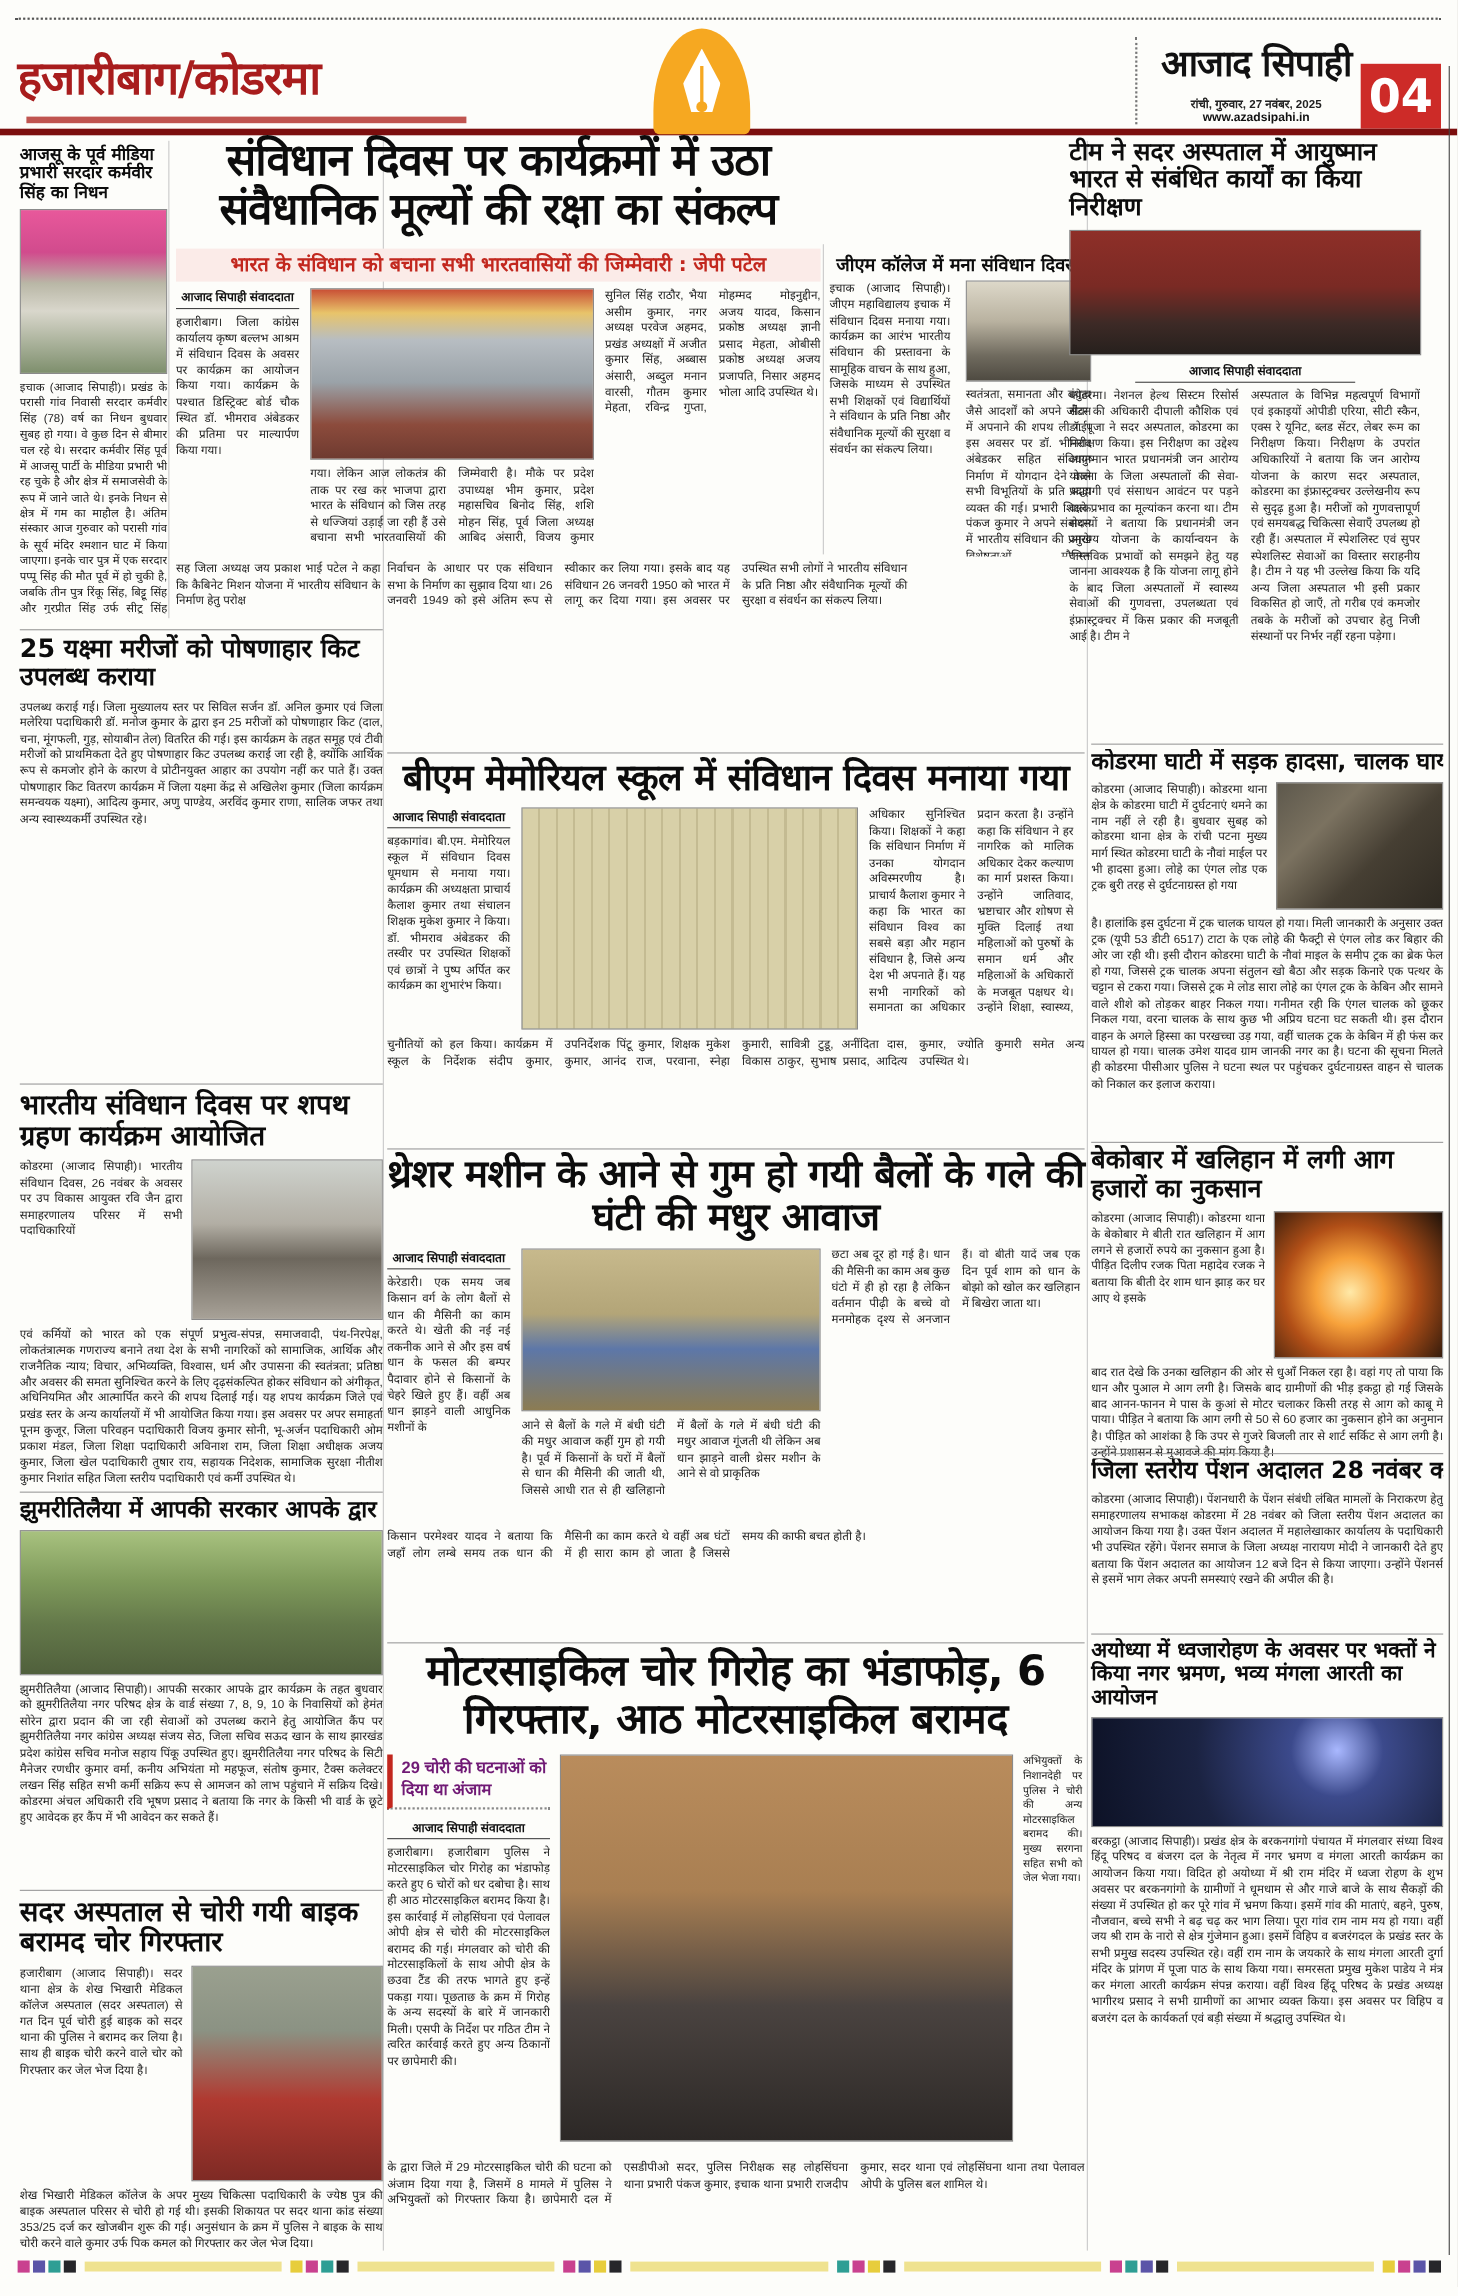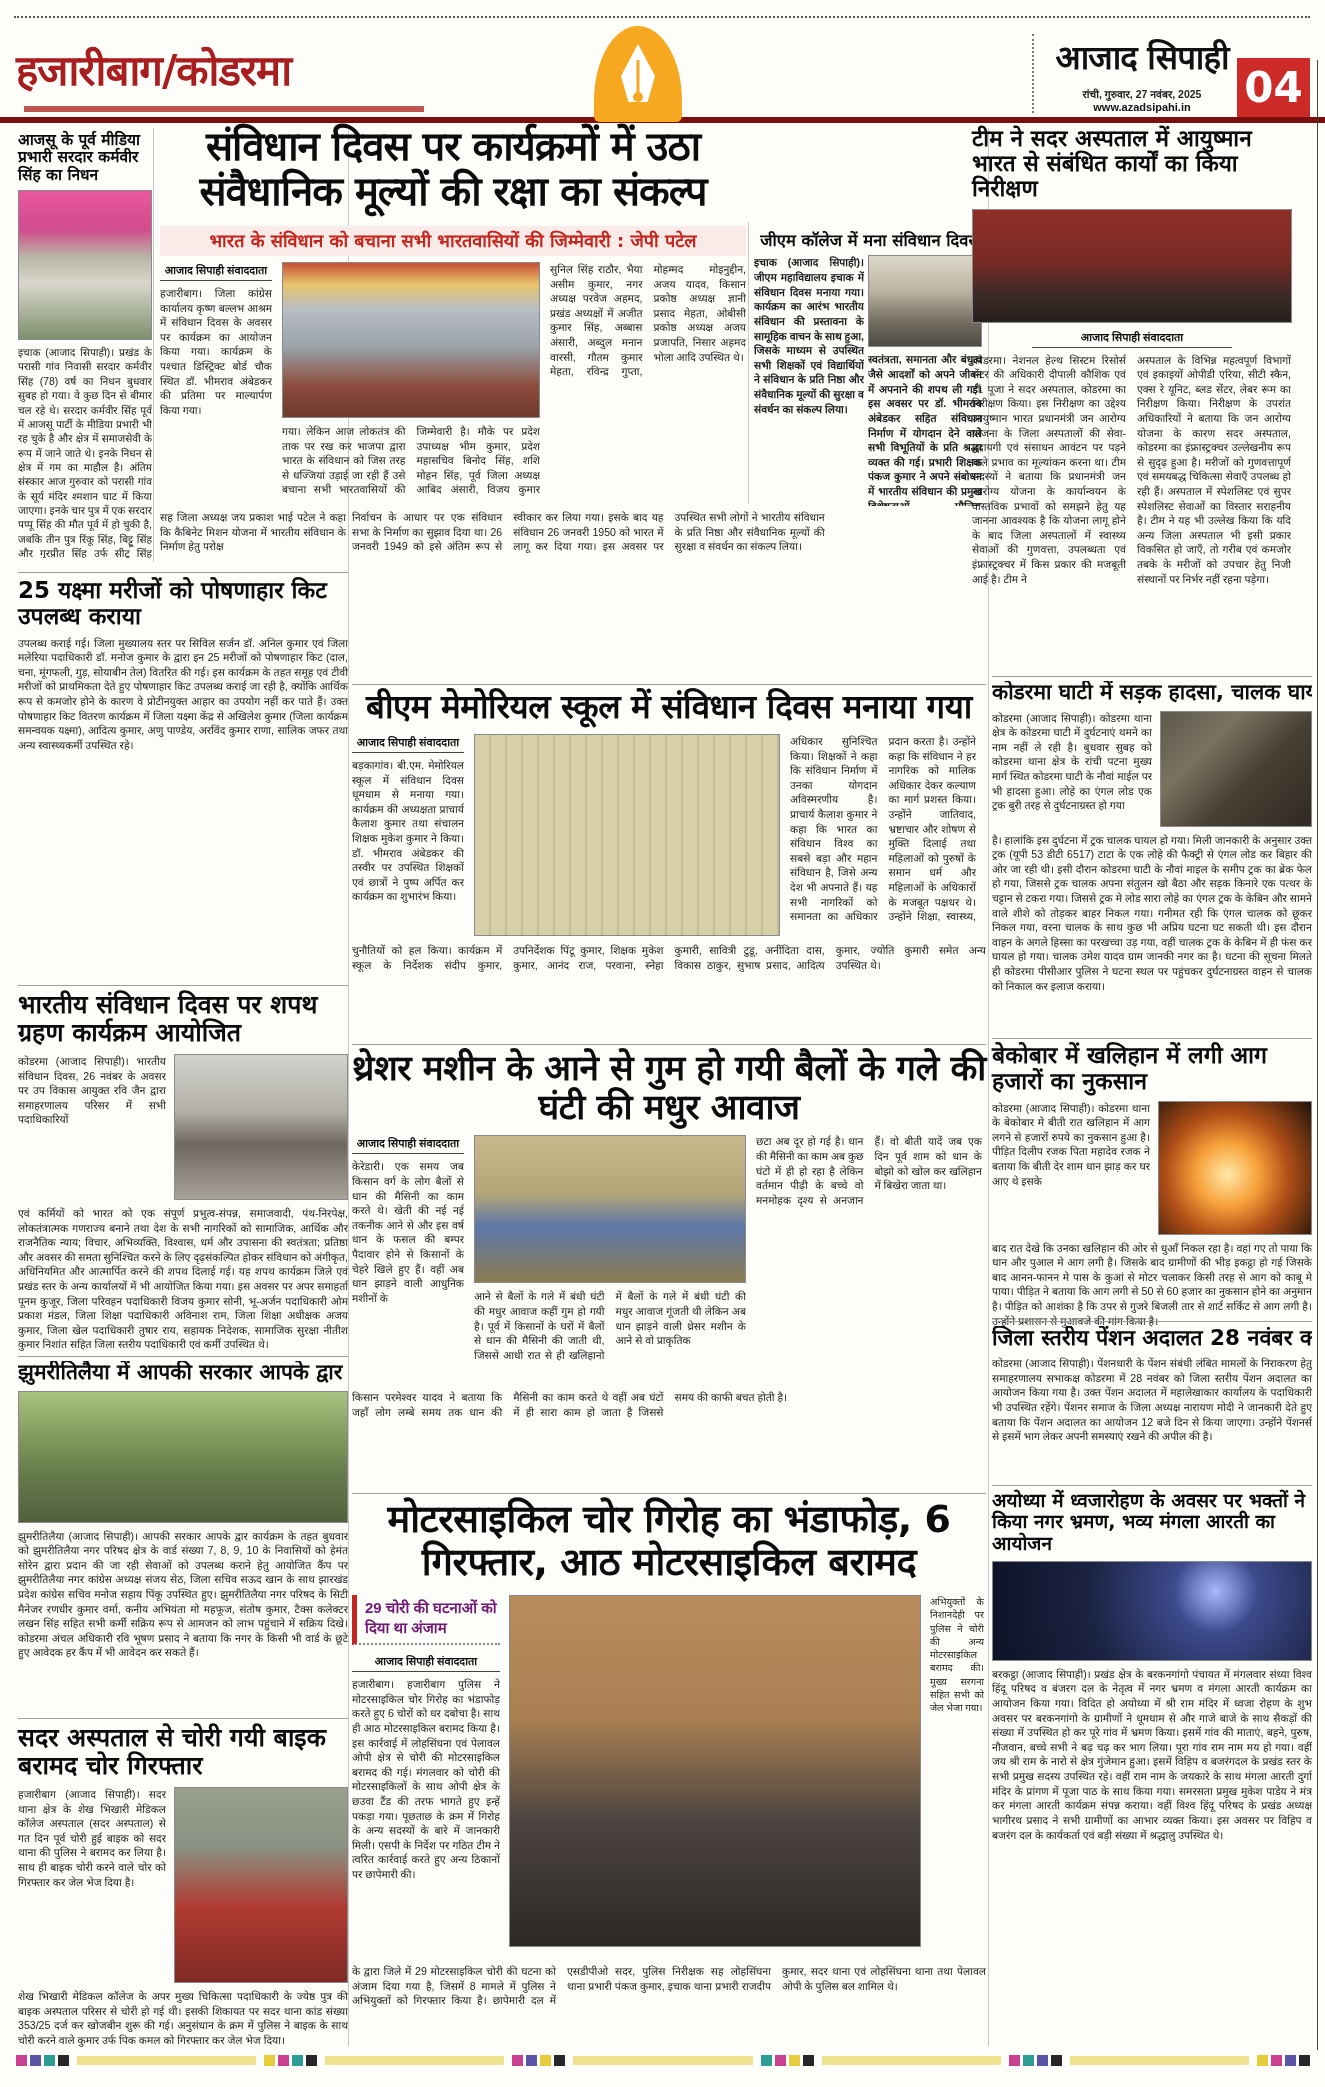--- a/index.html
+++ b/index.html
@@ -108,21 +108,21 @@
       <div class="photo ph-event" style="width:258px;height:156px;"></div>
       <div class="body-txt cols2" style="height:80px;margin-top:6px;">गया। लेकिन आज लोकतंत्र की ताक पर रख कर भाजपा द्वारा भारत के संविधान को जिस तरह से धज्जियां उड़ाई जा रही हैं उसे बचाना सभी भारतवासियों की जिम्मेवारी है। मौके पर प्रदेश उपाध्यक्ष भीम कुमार, प्रदेश महासचिव बिनोद सिंह, शशि मोहन सिंह, पूर्व जिला अध्यक्ष आबिद अंसारी, विजय कुमार यादव, अवधेश कुमार सिंह, शैलेन्द्र कुमार यादव, जिला मीडिया अध्यक्ष निसार खान, नेत्री रेणु कुमारी, बेबी देवी, वरिष्ठ</div>
     </div>
     <div class="body-txt cols2" style="width:196px;flex:none;height:244px;">सुनिल सिंह राठौर, भैया असीम कुमार, नगर अध्यक्ष परवेज अहमद, प्रखंड अध्यक्षों में अजीत कुमार सिंह, अब्बास अंसारी, अब्दुल मनान वारसी, गौतम कुमार मेहता, रविन्द्र गुप्ता, मोहम्मद मोइनुद्दीन, अजय यादव, किसान प्रकोष्ठ अध्यक्ष ज्ञानी प्रसाद मेहता, ओबीसी प्रकोष्ठ अध्यक्ष अजय प्रजापति, निसार अहमद भोला आदि उपस्थित थे।</div>
   </div>
   <div class="abs body-txt" style="left:160px;top:510px;width:186px;height:64px;">सह जिला अध्यक्ष जय प्रकाश भाई पटेल ने कहा कि कैबिनेट मिशन योजना में भारतीय संविधान के निर्माण हेतु परोक्ष</div>
   <div class="abs body-txt cols4" style="left:352px;top:510px;width:634px;height:170px;">निर्वाचन के आधार पर एक संविधान सभा के निर्माण का सुझाव दिया था। 26 जनवरी 1949 को इसे अंतिम रूप से स्वीकार कर लिया गया। इसके बाद यह संविधान 26 जनवरी 1950 को भारत में लागू कर दिया गया। इस अवसर पर उपस्थित सभी लोगों ने भारतीय संविधान के प्रति निष्ठा और संवैधानिक मूल्यों की सुरक्षा व संवर्धन का संकल्प लिया।</div>
 
   <div class="abs" style="left:754px;top:232px;width:232px;height:284px;">
     <div class="hl" style="font-size:16.5px;text-align:center;">जीएम कॉलेज में मना संविधान दिवस</div>
-    <div style="display:flex;gap:4px;margin-top:5px;font-weight:bold;">
+    <div style="display:flex;gap:14px;margin-top:5px;">
       <div class="body-txt" style="width:110px;flex:none;height:252px;">इचाक (आजाद सिपाही)। जीएम महाविद्यालय इचाक में संविधान दिवस मनाया गया। कार्यक्रम का आरंभ भारतीय संविधान की प्रस्तावना के सामूहिक वाचन के साथ हुआ, जिसके माध्यम से उपस्थित सभी शिक्षकों एवं विद्यार्थियों ने संविधान के प्रति निष्ठा और संवैधानिक मूल्यों की सुरक्षा व संवर्धन का संकल्प लिया।</div>
       <div style="width:114px;flex:none;">
         <div class="photo ph-class" style="width:114px;height:92px;"></div>
         <div class="body-txt" style="height:154px;margin-top:5px;">स्वतंत्रता, समानता और बंधुत्व जैसे आदर्शों को अपने जीवन में अपनाने की शपथ ली गई। इस अवसर पर डॉ. भीमराव अंबेडकर सहित संविधान निर्माण में योगदान देने वाले सभी विभूतियों के प्रति श्रद्धा व्यक्त की गई। प्रभारी शिक्षक पंकज कुमार ने अपने संबोधन में भारतीय संविधान की प्रमुख विशेषताओं, मौलिक अधिकारों, मौलिक कर्तव्यों तथा लोकतांत्रिक परंपराओं पर प्रकाश डाला तथा विद्यार्थियों से कहा कि लोकतांत्रिक मूल्यों, न्याय की रक्षा में सभी की भूमिका रही। 01</div>
       </div>
     </div>
   </div>
 
   <div class="abs" style="left:972px;top:126px;width:320px;">
     <div class="hl" style="font-size:22.5px;">टीम ने सदर अस्पताल में आयुष्मान भारत से संबंधित कार्यों का किया निरीक्षण</div>

